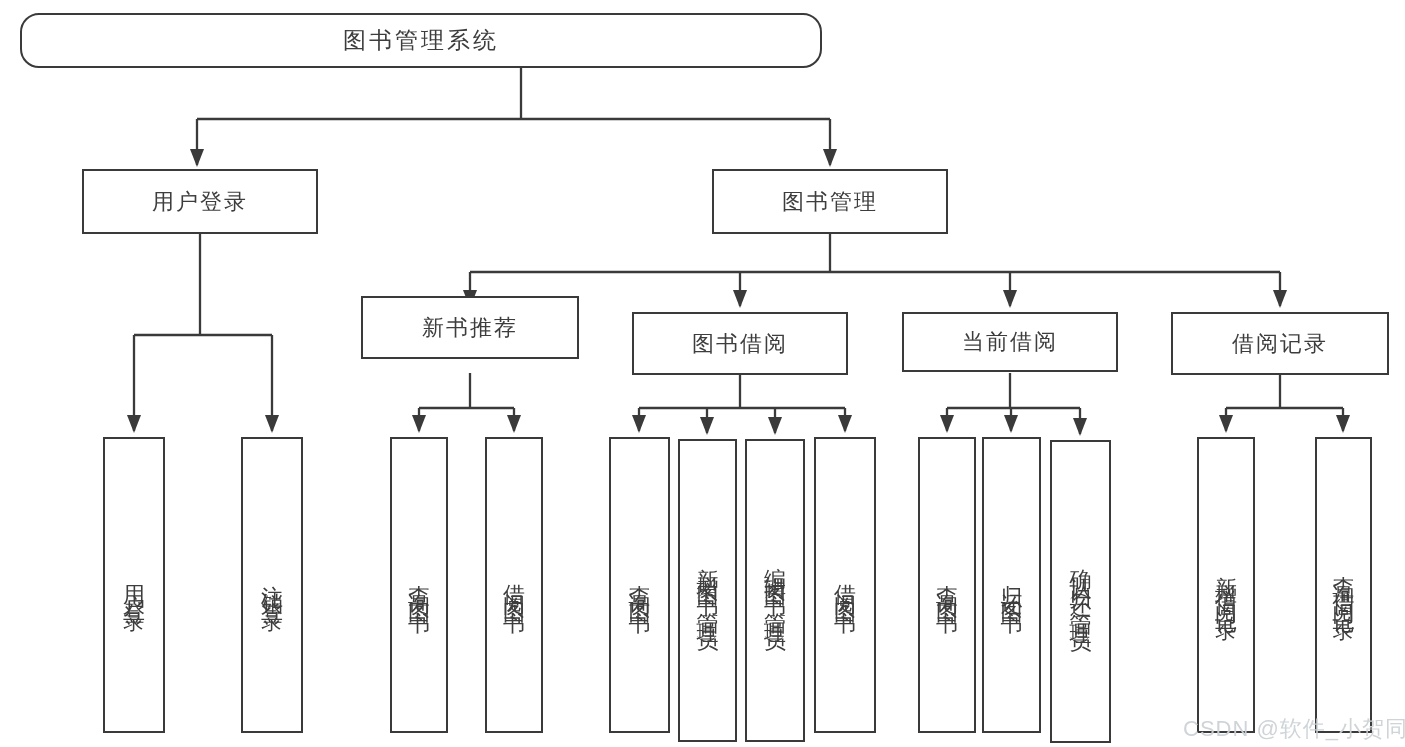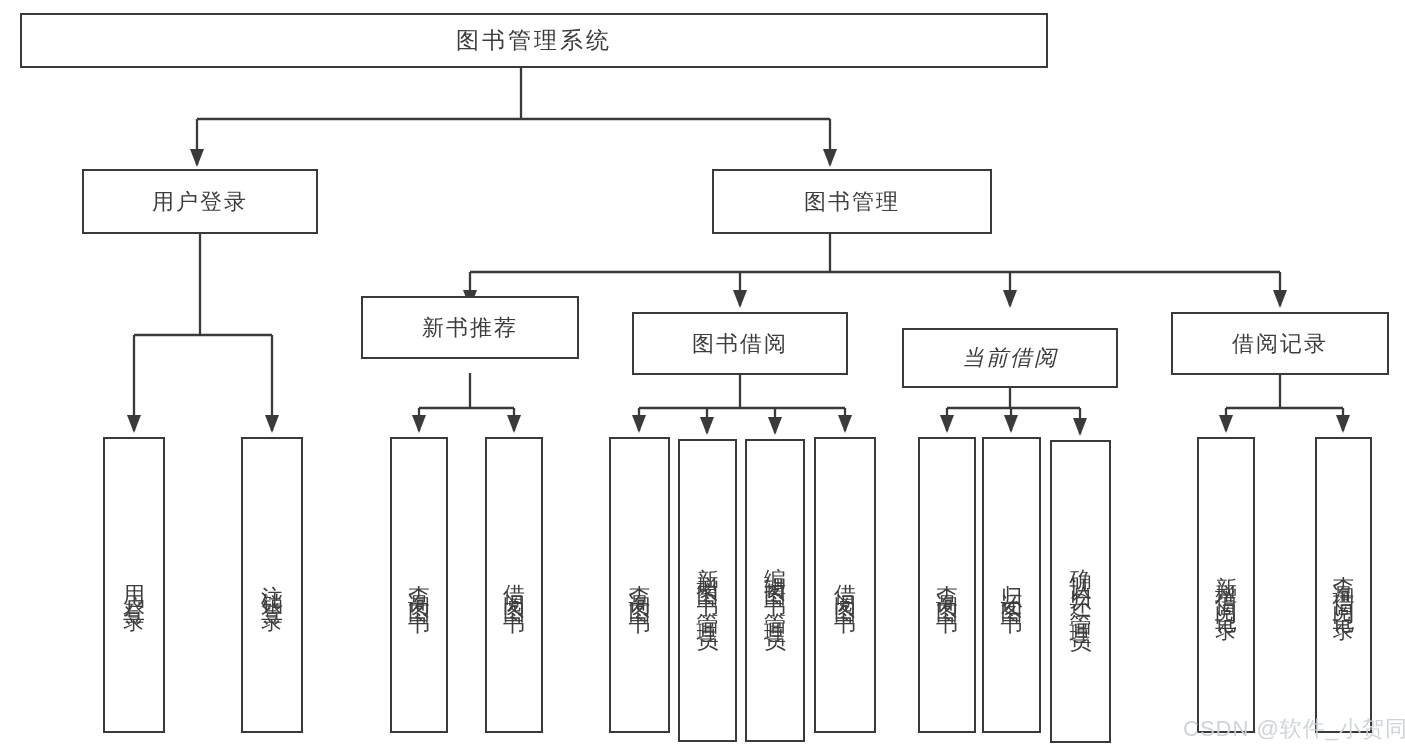--- a/index.html
+++ b/index.html
@@ -103,38 +103,38 @@
     </g>
 
     <g>
       <line x1="1280" y1="373" x2="1280" y2="408"></line>
       <line x1="1226" y1="408" x2="1343" y2="408"></line>
       <line x1="1226" y1="408" x2="1226" y2="431" marker-end="url(#arw)"></line>
       <line x1="1343" y1="408" x2="1343" y2="431" marker-end="url(#arw)"></line>
     </g>
   </svg>
 
-  <div class="node title-node" style="left:20px;top:13px;width:1028px;height:55px;">
+  <div class="node title-node" style="left:20px;top:13px;width:802px;height:55px;border-radius:19px;">
     <span>图书管理系统</span>
   </div>
 
   <div class="node hnode" style="left:82px;top:169px;width:236px;height:65px;">
     <span>用户登录</span>
   </div>
-  <div class="node hnode" style="left:712px;top:169px;width:280px;height:65px;">
+  <div class="node hnode" style="left:712px;top:169px;width:236px;height:65px;">
     <span>图书管理</span>
   </div>
 
   <div class="node hnode" style="left:361px;top:296px;width:218px;height:63px;">
     <span>新书推荐</span>
   </div>
   <div class="node hnode" style="left:632px;top:312px;width:216px;height:63px;text-align:center;">
     <span>图书借阅</span>
   </div>
-  <div class="node hnode" style="left:902px;top:328px;width:216px;height:60px;font-style:italic;">
+  <div class="node hnode" style="left:902px;top:312px;width:216px;height:60px;">
     <span>当前借阅</span>
   </div>
   <div class="node hnode" style="left:1171px;top:312px;width:218px;height:63px;">
     <span>借阅记录</span>
   </div>
 
   <div class="node vnode" style="left:103px;top:437px;width:62px;height:296px;">
     <span>用户登录</span>
   </div>
   <div class="node vnode" style="left:241px;top:437px;width:62px;height:296px;">

